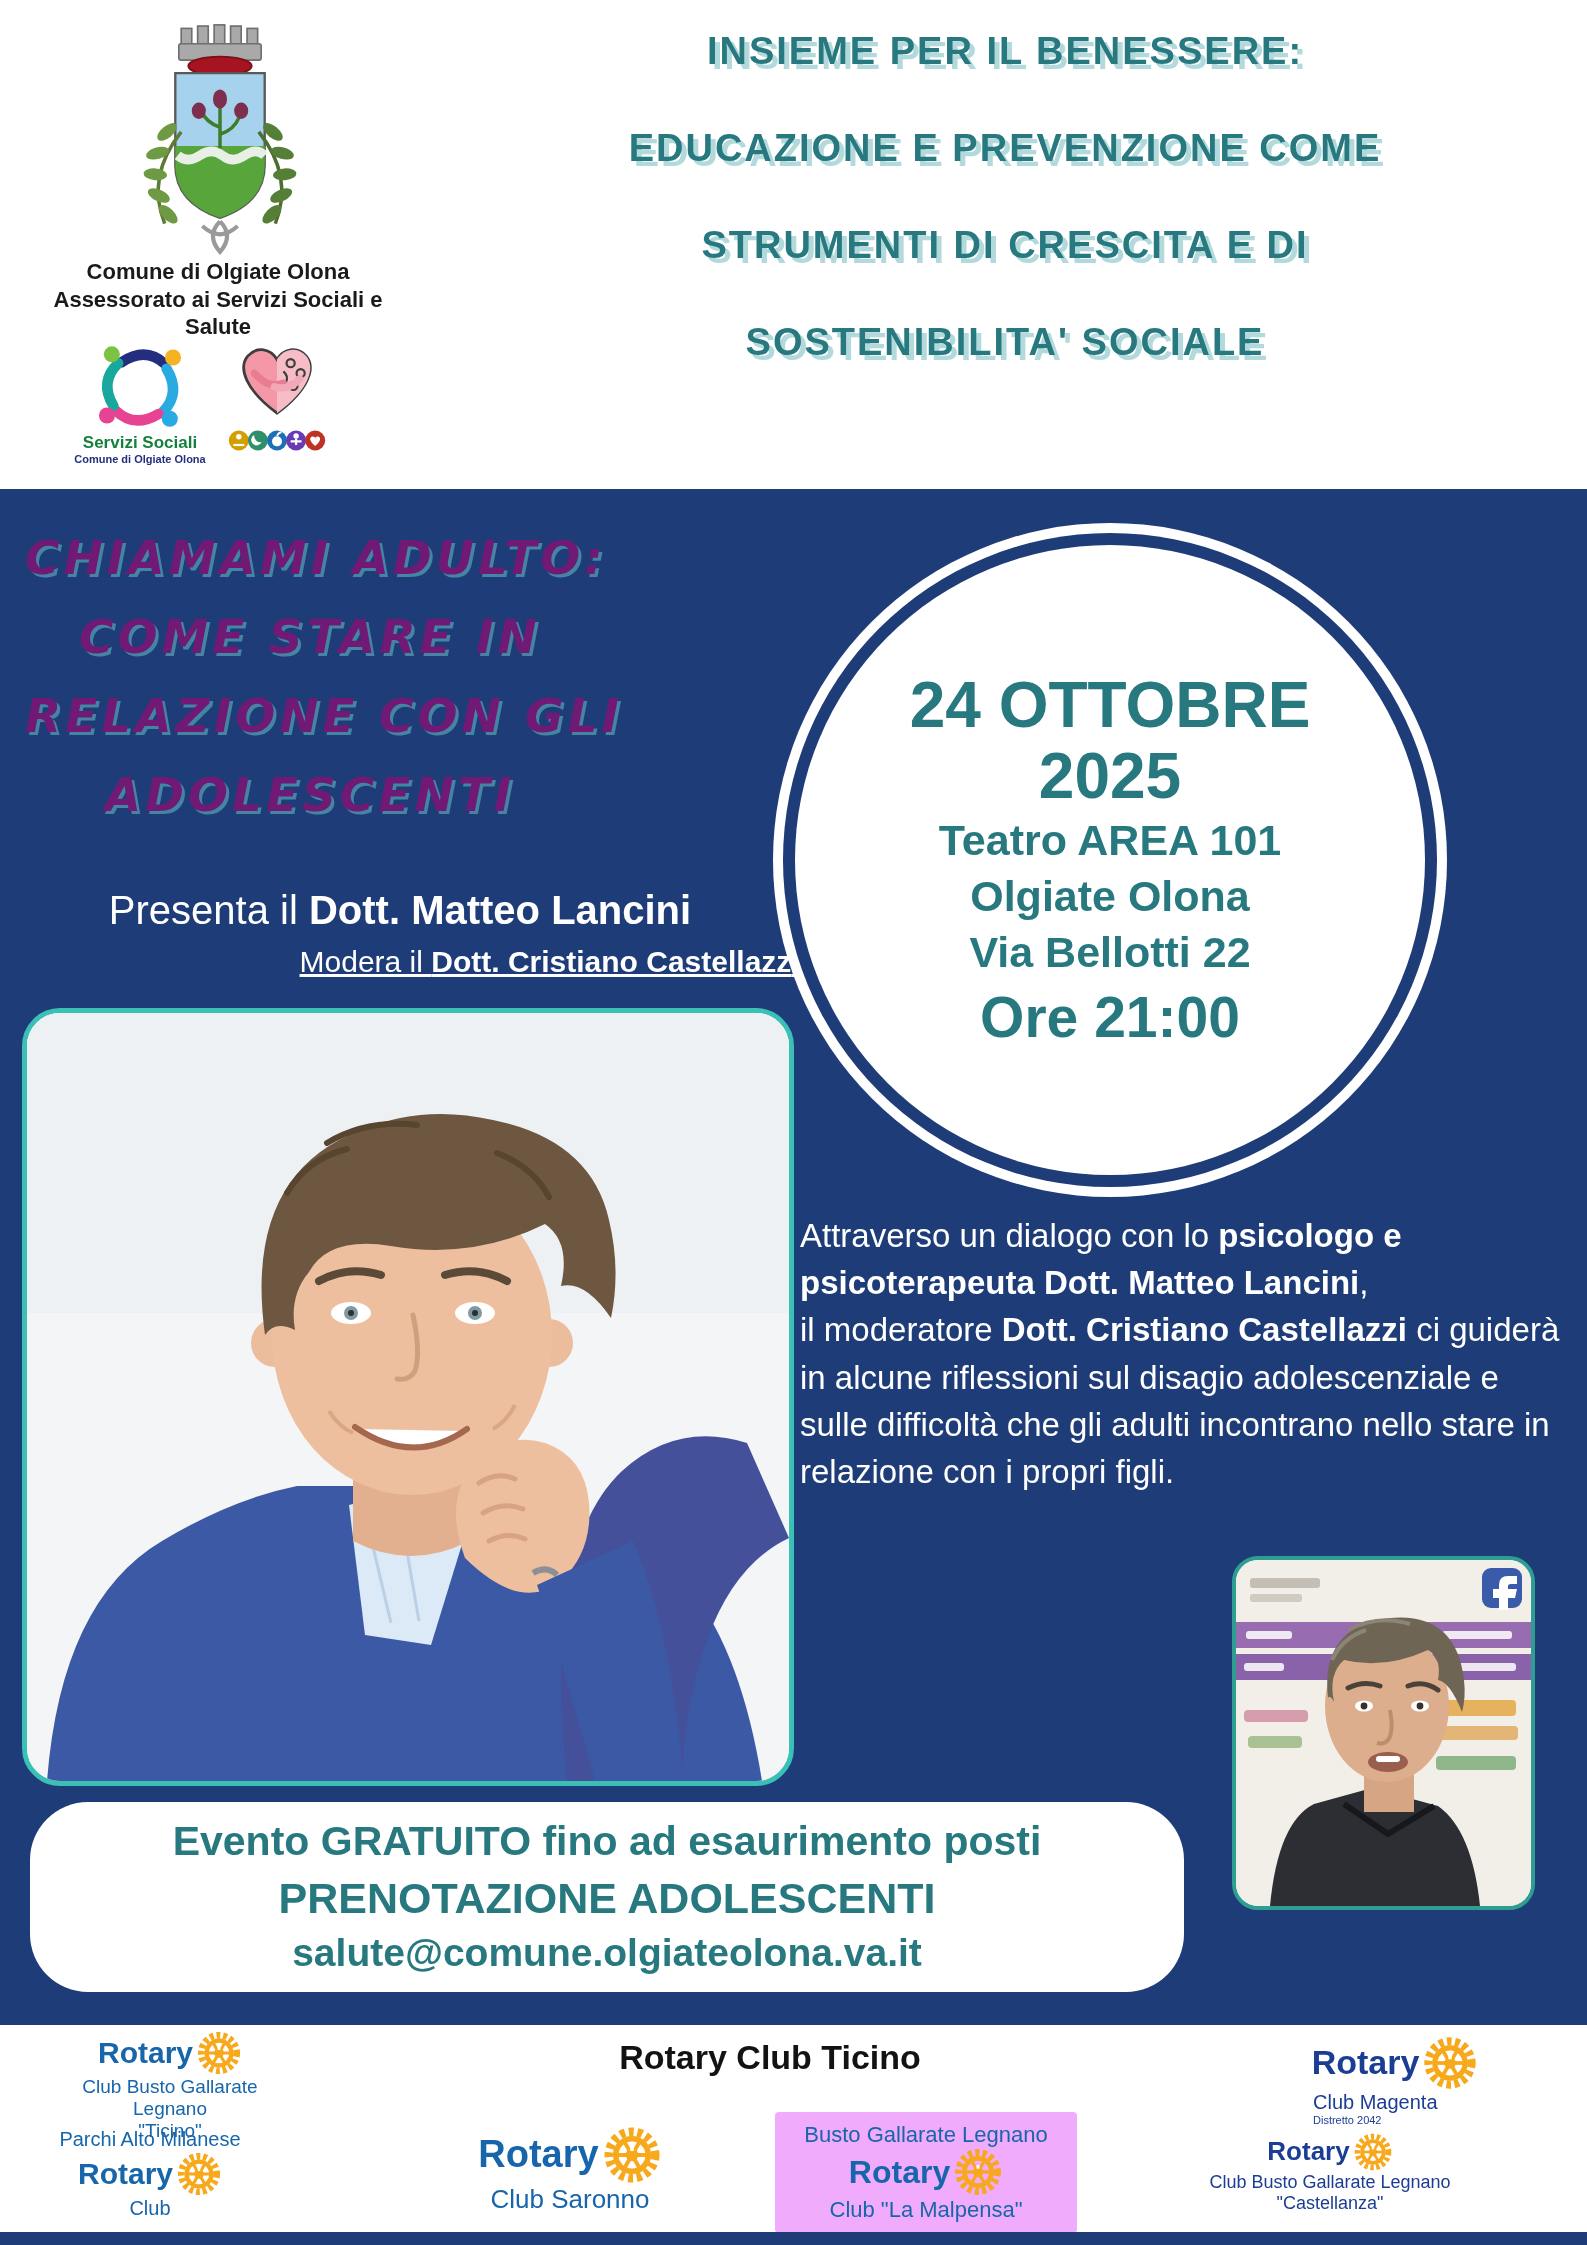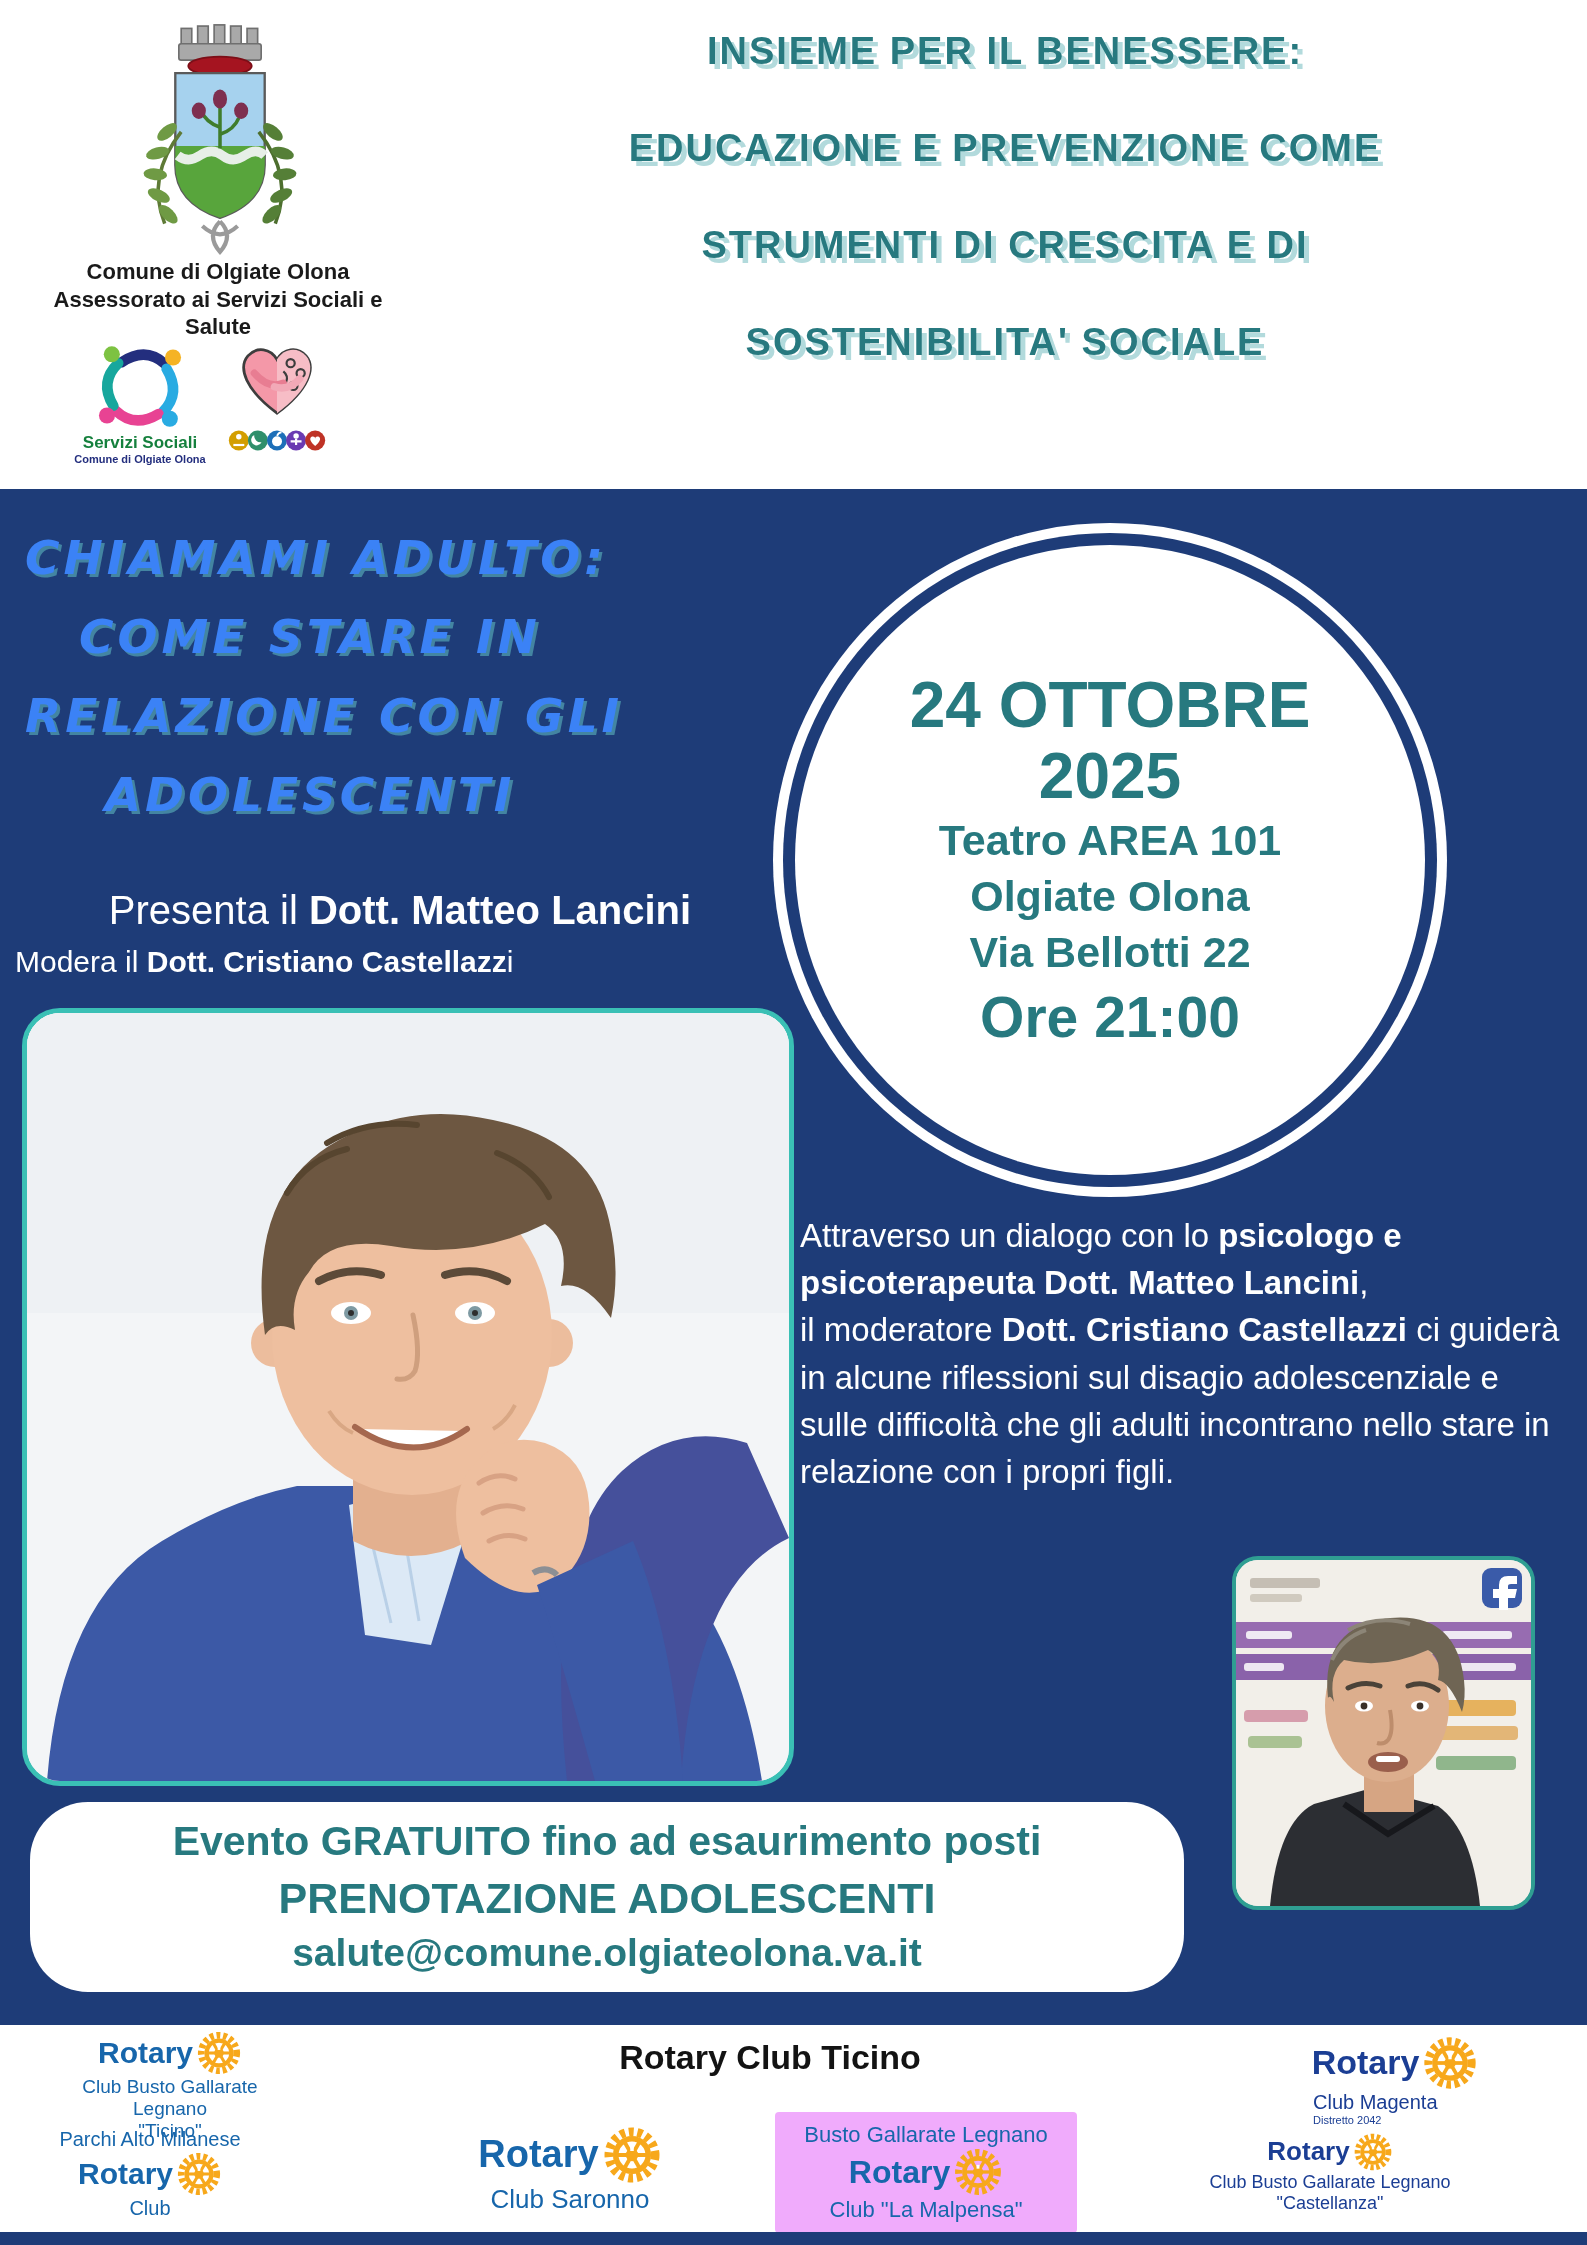--- a/index.html
+++ b/index.html
@@ -17,25 +17,25 @@
   .partner{position:absolute;text-align:center;}
   .partner .cap{font-weight:bold;color:#15803d;font-size:17px;line-height:1.1;}
   .partner .cap2{font-weight:bold;color:#232e7e;font-size:11px;}
   .bib-label{font-weight:bold;color:#111;font-size:15px;margin-top:2px;}
 
   
   .blue{left:0;top:489px;width:1587px;height:1536px;background:#1e3c78;}
 
   .script-block{left:25px;top:530px;width:570px;text-align:center;}
   .script-line{font-family:"DejaVu Sans",sans-serif;font-weight:bold;font-style:italic;
-               letter-spacing:4px;font-size:47px;color:#3b82f6;margin:0 0 24px 0;
+               letter-spacing:4px;font-size:47px;color:#701a75;margin:0 0 24px 0;
                text-shadow:3px 3px 0 rgba(104,205,203,.5);white-space:nowrap;}
 
   .presenter{left:15px;top:888px;width:770px;text-align:center;color:#fff;font-size:40px;}
-  .moderator{left:15px;top:945px;width:770px;text-align:left;color:#fff;font-size:30px;}
+  .moderator{left:28px;top:945px;width:770px;text-align:right;color:#fff;font-size:30px;text-decoration:underline;}
   .b{font-weight:bold;}
 
   .date-circle{left:795px;top:545px;width:630px;height:630px;border-radius:50%;background:#ffffff;
                box-shadow:0 0 0 12px #1e3c78,0 0 0 22px #ffffff;
                display:flex;flex-direction:column;align-items:center;justify-content:center;
                text-align:center;color:#27797f;}
   .dc-big{font-size:64px;font-weight:bold;line-height:1.12;}
   .dc-mid{font-size:43px;font-weight:bold;line-height:1.3;}
   .dc-time{font-size:57px;font-weight:bold;line-height:1.15;margin-top:4px;}
 

